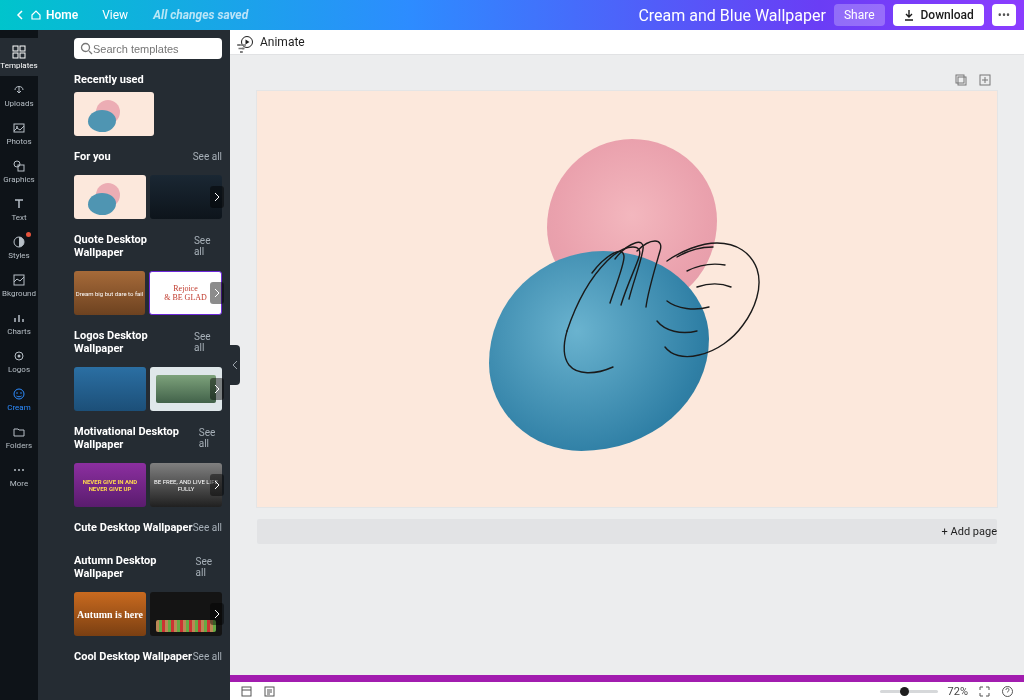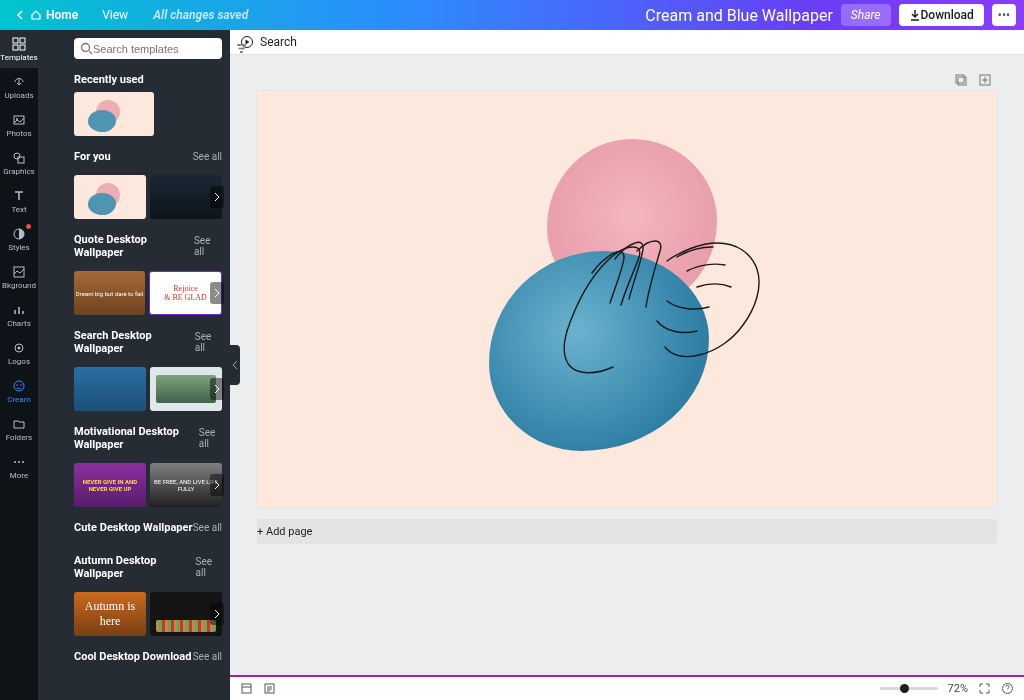--- a/index.html
+++ b/index.html
@@ -4,25 +4,25 @@
 <style>
 * { box-sizing: border-box; margin: 0; padding: 0; }
 body { font-family: -apple-system, BlinkMacSystemFont, "Segoe UI", Roboto, Helvetica, Arial, sans-serif; font-size: 12px; color: #fff; overflow: hidden; width:1024px; height:700px; }
 .topbar { height:30px; display:flex; align-items:center; background: linear-gradient(90deg,#00c4cc 0%, #2d8cff 40%, #6a3df5 80%, #8b3dff 100%); padding:0 8px; }
 .topbar .home { display:flex; align-items:center; gap:4px; font-weight:600; padding:4px 8px; cursor:pointer;}
 .topbar .menu { display:flex; gap:4px; margin-left:8px;flex-direction:column;}
 .topbar .menu div { padding:4px 8px; cursor:pointer;}
 .topbar .saved { margin-left:8px; font-style:italic; opacity:.7;font-weight:bold;}
 .topbar .right { margin-left:auto; display:flex; align-items:center; gap:8px;}
 .topbar .title { font-size:16px; }
-.topbar .share { background:rgba(255,255,255,.25); padding:4px 10px; border-radius:4px; cursor:pointer;font-style:italic;}
-.topbar .download { background:#fff; color:#1a1a1a; padding:4px 10px; border-radius:4px; cursor:pointer; display:flex; align-items:center; gap:0; font-weight:500;}
+.topbar .share { background:rgba(255,255,255,.25); padding:4px 10px; border-radius:4px; cursor:pointer;}
+.topbar .download { background:#fff; color:#1a1a1a; padding:4px 10px; border-radius:4px; cursor:pointer; display:flex; align-items:center; gap:6px; font-weight:500;}
 .topbar .more { background:#fff; color:#555; padding:4px 6px; border-radius:4px; cursor:pointer;}
 .main { display:flex; height:670px; }
-.nav { width:38px; background:#0e1318; display:flex; flex-direction:column; align-items:flex-start; padding-top:0;}
+.nav { width:38px; background:#0e1318; display:flex; flex-direction:column; align-items:flex-start; padding-top:8px;}
 .nav .item { width:38px; height:38px; display:flex; flex-direction:column; align-items:center; justify-content:center; gap:2px; cursor:pointer; color:#b7bfc6; font-size:8px; position:relative;}
 .nav .item.active { background:#252c33; color:#fff;}
 .nav .item .dot { position:absolute; top:4px; right:7px; width:5px; height:5px; background:#e5533c; border-radius:50%;}
 .panel { width:192px; background:#252c33; display:flex; flex-direction:column; position:relative;padding-left:28px;}
 .search { margin:8px; display:flex; align-items:center; background:#fff; border-radius:4px; padding:4px 6px; color:#555;}
 .search input { flex:1; border:none; outline:none; font-size:11px; background:transparent; color:#333;}
 .panel-content { overflow-y:auto; padding:0 8px 8px 8px; }
 .panel-content::-webkit-scrollbar{width:6px;} .panel-content::-webkit-scrollbar-thumb{background:#3a424b;border-radius:3px;}
 .section-title { font-weight:700; font-size:11px; margin-top:6px; margin-bottom:6px;}
 .section-head { display:flex; justify-content:space-between; align-items:center; margin-top:8px;}
@@ -34,22 +34,22 @@
 .canvas-area { flex:1; background:#ecedee; display:flex; flex-direction:column; }
 .canvas-toolbar { height:25px; border-bottom:1px solid #e1e2e4; background:#fff; display:flex; align-items:center; padding:0 10px; color:#1e1e1e;}
 .canvas-toolbar .anim { display:flex; align-items:center; gap:6px; cursor:pointer; font-size:12px;}
 .canvas-viewport { flex:1; display:flex; flex-direction:column; align-items:center; overflow:auto; padding:18px 24px;}
 .page-actions { align-self:flex-end; display:flex; gap:10px; margin:0 8px 4px 0; color:#555;}
 .page-actions .ic{cursor:pointer;}
 .page { width:740px; height:416px; background:#fce8dc; position:relative; box-shadow:0 0 0 1px rgba(0,0,0,.03);}
 .blob-blue { position:absolute; left:232px; top:160px; width:220px; height:200px; background:radial-gradient(circle at 40% 40%, #6ab3cf 0%, #2f7fa5 70%, #2a6a8b 100%); border-radius:52% 48% 58% 42% / 56% 44% 56% 44%; filter:blur(.4px);}
 .blob-pink { position:absolute; left:290px; top:48px; width:170px; height:170px; background:radial-gradient(circle at 50% 45%, #f3b7be 0%, #eaa1ad 60%, #e09aa7 100%); border-radius:50% 50% 48% 52% / 52% 48% 52% 48%;}
 .hands { position:absolute; left:280px; top:90px; width:260px; height:240px; }
-.add-page { margin-top:12px; width:740px; background:#e2e3e5; color:#1e1e1e; text-align:left; padding:6px 0; font-size:11px; cursor:pointer; border-radius:2px;}
-.statusbar { height:25px; background:#fff; border-top:2px solid #a21caf; display:flex; align-items:center; padding:0 10px; color:#444; font-size:11px;}
+.add-page { margin-top:12px; width:740px; background:#e2e3e5; color:#1e1e1e; text-align:right; padding:6px 0; font-size:11px; cursor:pointer; border-radius:2px;}
+.statusbar { height:25px; background:#fff; border-top:7px solid #a21caf; display:flex; align-items:center; padding:0 10px; color:#444; font-size:11px;}
 .statusbar .left{display:flex;gap:10px;}
 .statusbar .right{margin-left:auto; display:flex; align-items:center; gap:10px;}
 .slider { width:58px; height:3px; background:#d6d8da; position:relative; border-radius:2px;}
 .slider .dot{position:absolute; left:20px; top:-3px; width:9px;height:9px;background:#1e1e1e;border-radius:50%;}
 .ic { display:inline-flex; }
 
 .t-cream{background:#fce8dc;}
 .t-cream::before{content:"";position:absolute;left:22px;top:8px;width:24px;height:24px;background:#ecadb4;border-radius:50%;}
 .t-cream::after{content:"";position:absolute;left:14px;top:18px;width:28px;height:22px;background:#4f95b2;border-radius:50% 50% 48% 52%/52% 48% 52% 48%;}
 .t-dark{background:linear-gradient(180deg,#1a2733,#0d141b);}
@@ -63,21 +63,21 @@
 .t-purple{background:linear-gradient(180deg,#8c2fa0,#5a1c6e);}
 .t-purple span{font-size:6px;color:#ffd94d;font-weight:700;}
 .t-bw{background:linear-gradient(180deg,#808080,#202020);}
 .t-bw span{font-size:6px;color:#fff;}
 .t-cat{background:#2c2c2c;}
 .t-cat::before{content:"";position:absolute;left:18px;top:6px;width:44px;height:36px;background:radial-gradient(circle at 50% 35%,#fff 0 45%,#b58b55 46% 100%);border-radius:50% 50% 46% 46%;}
 .t-yellow{background:#f6b92c;}
 .t-yellow span{font-size:8px;color:#fff;font-weight:800;text-align:left;padding-left:4px;line-height:1.1;}
 .t-yellow::after{content:"";position:absolute;right:6px;top:50%;transform:translateY(-50%);width:22px;height:22px;background:#fff;border-radius:50%;box-shadow:inset -6px 0 0 #111;}
 .t-autumn1{background:linear-gradient(180deg,#c96a1f,#7a3f12);}
-.t-autumn1 span{font-size:12px;color:#fff;font-family:cursive;}
+.t-autumn1 span{font-size:10px;color:#fff;font-family:cursive;font-weight:bold;}
 .t-autumn2{background:#141414;}
 .t-autumn2::after{content:"";position:absolute;left:6px;right:6px;bottom:4px;height:12px;background:repeating-linear-gradient(90deg,#b85,#b85 3px,#6a4 3px,#6a4 6px,#c33 6px,#c33 9px);border-radius:2px;}
 </style>
 </head>
 <body>
 
 <div class="topbar">
   <div class="home">
     <span class="ic">
         <svg width="10" height="10" viewBox="0 0 10 10">
@@ -255,21 +255,21 @@
 &amp; BE GLAD</span>
           </div>
         <div class="chev">
             <svg width="8" height="10">
               <path d="M2 1l4 4-4 4" stroke="#fff" fill="none"></path>
             </svg>
           </div>
       </div>
 
       <div class="section-head">
-          <div class="section-title">Search Desktop Wallpaper</div>
+          <div class="section-title">Logos Desktop Wallpaper</div>
           <div class="see">See all</div>
         </div>
       <div class="row">
         <div class="thumb t-beach1"></div>
         <div class="thumb t-beach2"></div>
         <div class="chev">
             <svg width="8" height="10">
               <path d="M2 1l4 4-4 4" stroke="#fff" fill="none"></path>
             </svg>
           </div>
@@ -309,21 +309,21 @@
           </div>
         <div class="thumb t-autumn2"></div>
         <div class="chev">
             <svg width="8" height="10">
               <path d="M2 1l4 4-4 4" stroke="#fff" fill="none"></path>
             </svg>
           </div>
       </div>
 
       <div class="section-head">
-          <div class="section-title">Cool Desktop Download</div>
+          <div class="section-title">Cool Desktop Wallpaper</div>
           <div class="see">See all</div>
         </div>
 
     </div>
 
     <div class="collapse-handle">
         <svg width="6" height="10">
           <path d="M5 1 1 5l4 4" stroke="#9aa2aa" fill="none"></path>
         </svg>
       </div>
@@ -331,21 +331,21 @@
 
   <div class="canvas-area">
     <div class="canvas-toolbar">
       <div class="anim">
         <span class="ic">
             <svg width="14" height="14" viewBox="0 0 14 14">
               <circle cx="7" cy="7" r="5.5" stroke="#1e1e1e" fill="none"></circle>
               <path d="M5.5 4.5v5l4-2.5z" fill="#1e1e1e"></path>
             </svg>
           </span>
-        <span>Search</span>
+        <span>Animate</span>
       </div>
     </div>
     <div class="canvas-viewport">
       <div class="page-actions">
         <span class="ic">
             <svg width="14" height="14" viewBox="0 0 14 14">
               <rect x="2" y="2" width="8" height="8" stroke="#777" fill="none"></rect>
               <rect x="4" y="4" width="8" height="8" stroke="#777" fill="none"></rect>
             </svg>
           </span>

